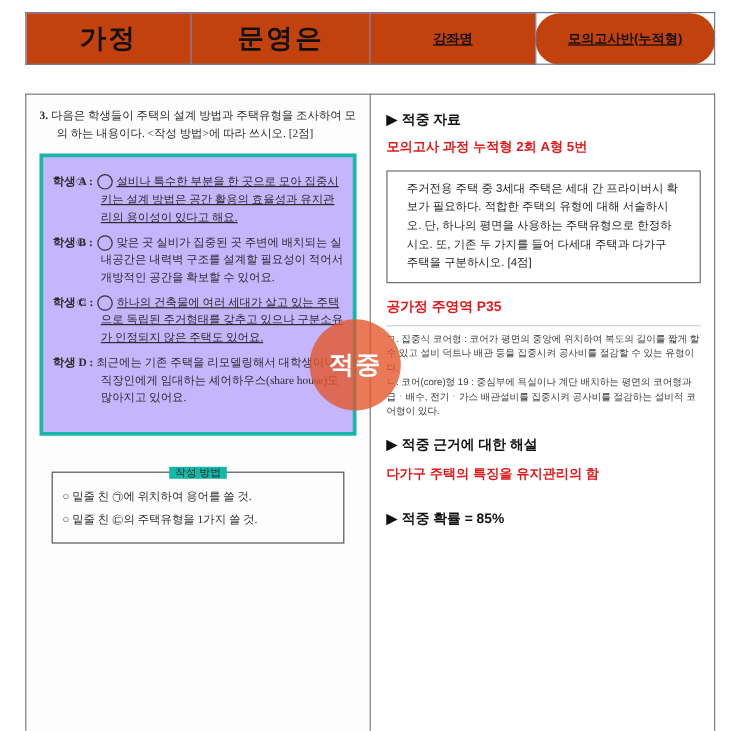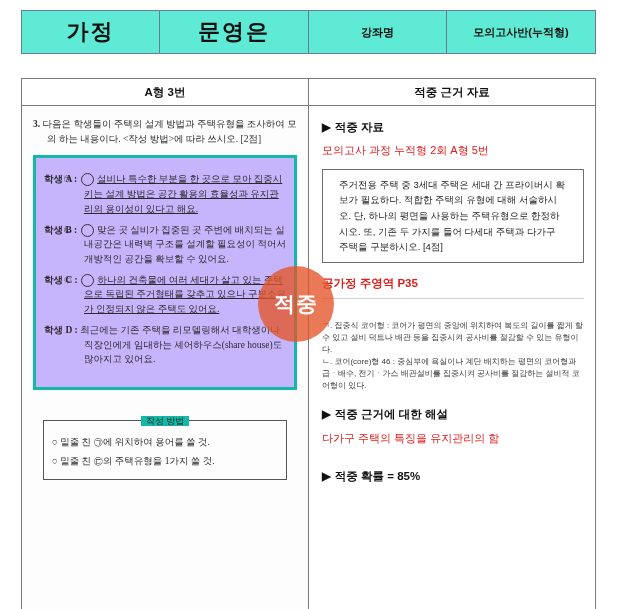--- a/index.html
+++ b/index.html
@@ -18,34 +18,35 @@
 
   
   .header-table {
     width: 575px;
     margin: 10px auto 0 auto;
     border-collapse: collapse;
     table-layout: fixed;
   }
   .header-table td {
     border: 1px solid #6b7a99;
-    background: #5eead4;
+    background: #c2410c;
     text-align: center;
     vertical-align: middle;
     height: 42px;
     padding: 0 2px;
   }
   .hdr-big {
     font-size: 22px;
     font-weight: bold;
     letter-spacing: 2px;
   }
   .hdr-small {
     font-size: 11px;
     font-weight: bold;
+    text-decoration: underline;
   }
 
   
   .main-table {
     width: 575px;
     margin: 24px auto 0 auto;
     border-collapse: collapse;
     table-layout: fixed;
     position: relative;
   }
@@ -147,21 +148,21 @@
   .tri-head {
     font-weight: bold;
     font-size: 11.5px;
     margin: 2px 0 6px 0;
   }
   .tri-head .tri {
     margin-right: 4px;
   }
   .red {
     color: #e01b1b;
-    font-weight: normal;
+    font-weight: bold;
     font-size: 11px;
     margin: 0 0 10px 0;
   }
   .quote-box {
     border: 1px solid #6e6e6e;
     padding: 7px 16px;
     font-size: 9.5px;
     line-height: 1.65;
     margin-bottom: 12px;
     color: #1d1d1d;
@@ -170,21 +171,21 @@
     color: #e01b1b;
     font-weight: bold;
     font-size: 11.5px;
     margin: 2px 0 6px 0;
   }
   .book-scan {
     font-size: 8px;
     line-height: 1.5;
     color: #3a3a3a;
     border-top: 1px solid #cfcfcf;
-    padding-top: 21px;
+    padding-top: 5px;
     margin-bottom: 14px;
   }
   .spacer-sm { height: 10px; }
   .spacer-md { height: 18px; }
 
   
   .stamp {
     position: absolute;
     left: 258px;
     top: 266px;
@@ -205,31 +206,27 @@
 </style>
 </head>
 <body>
 
 <table class="header-table">
   <tbody>
     <tr>
       <td class="hdr-big" style="width:24%;">가정</td>
       <td class="hdr-big" style="width:26%;">문영은</td>
       <td class="hdr-small" style="width:24%;">강좌명</td>
-      <td class="hdr-small" style="width:26%;">모의고사반(누적형)</td>
+      <td class="hdr-small" style="width:26%;border-radius:21px;">모의고사반(누적형)</td>
     </tr>
   </tbody>
 </table>
 
 <table class="main-table">
   <tbody>
-    <tr>
-      <td class="col-head left-col">A형 3번</td>
-      <td class="col-head right-col">적중 근거 자료</td>
-    </tr>
     <tr>
 
       <td>
         <div class="scan">
           <div class="q-stem">
             <span class="q-num">3.</span>
             <span>다음은 학생들이 주택의 설계 방법과 주택유형을 조사하여 모의 하는 내용이다. &lt;작성 방법&gt;에 따라 쓰시오. [2점]</span>
           </div>
 
           <div class="box">
@@ -276,21 +273,21 @@
             <span class="tri">▶</span><span>적중 자료</span>
           </div>
           <div class="red">모의고사 과정 누적형 2회 A형 5번</div>
 
           <div class="quote-box">주거전용 주택 중 3세대 주택은 세대 간 프라이버시 확보가 필요하다. 적합한 주택의 유형에 대해 서술하시오. 단, 하나의 평면을 사용하는 주택유형으로 한정하시오. 또, 기존 두 가지를 들어 다세대 주택과 다가구 주택을 구분하시오. [4점]</div>
 
           <div class="src-red">공가정 주영역 P35</div>
 
           <div class="book-scan">
             <div>ㄱ. 집중식 코어형 : 코어가 평면의 중앙에 위치하여 복도의 길이를 짧게 할 수 있고 설비 덕트나 배관 등을 집중시켜 공사비를 절감할 수 있는 유형이다.</div>
-            <div>ㄴ. 코어(core)형 46 : 중심부에 욕실이나 계단 배치하는 평면의 코어형과 급ㆍ배수, 전기ㆍ가스 배관설비를 집중시켜 공사비를 절감하는 설비적 코어형이 있다.</div>
+            <div>ㄴ. 코어(core)형 19 : 중심부에 욕실이나 계단 배치하는 평면의 코어형과 급ㆍ배수, 전기ㆍ가스 배관설비를 집중시켜 공사비를 절감하는 설비적 코어형이 있다.</div>
           </div>
 
           <div class="tri-head">
             <span class="tri">▶</span><span>적중 근거에 대한 해설</span>
           </div>
           <div class="red">다가구 주택의 특징을 유지관리의 함</div>
 
           <div class="spacer-sm"></div>
 
           <div class="tri-head">

